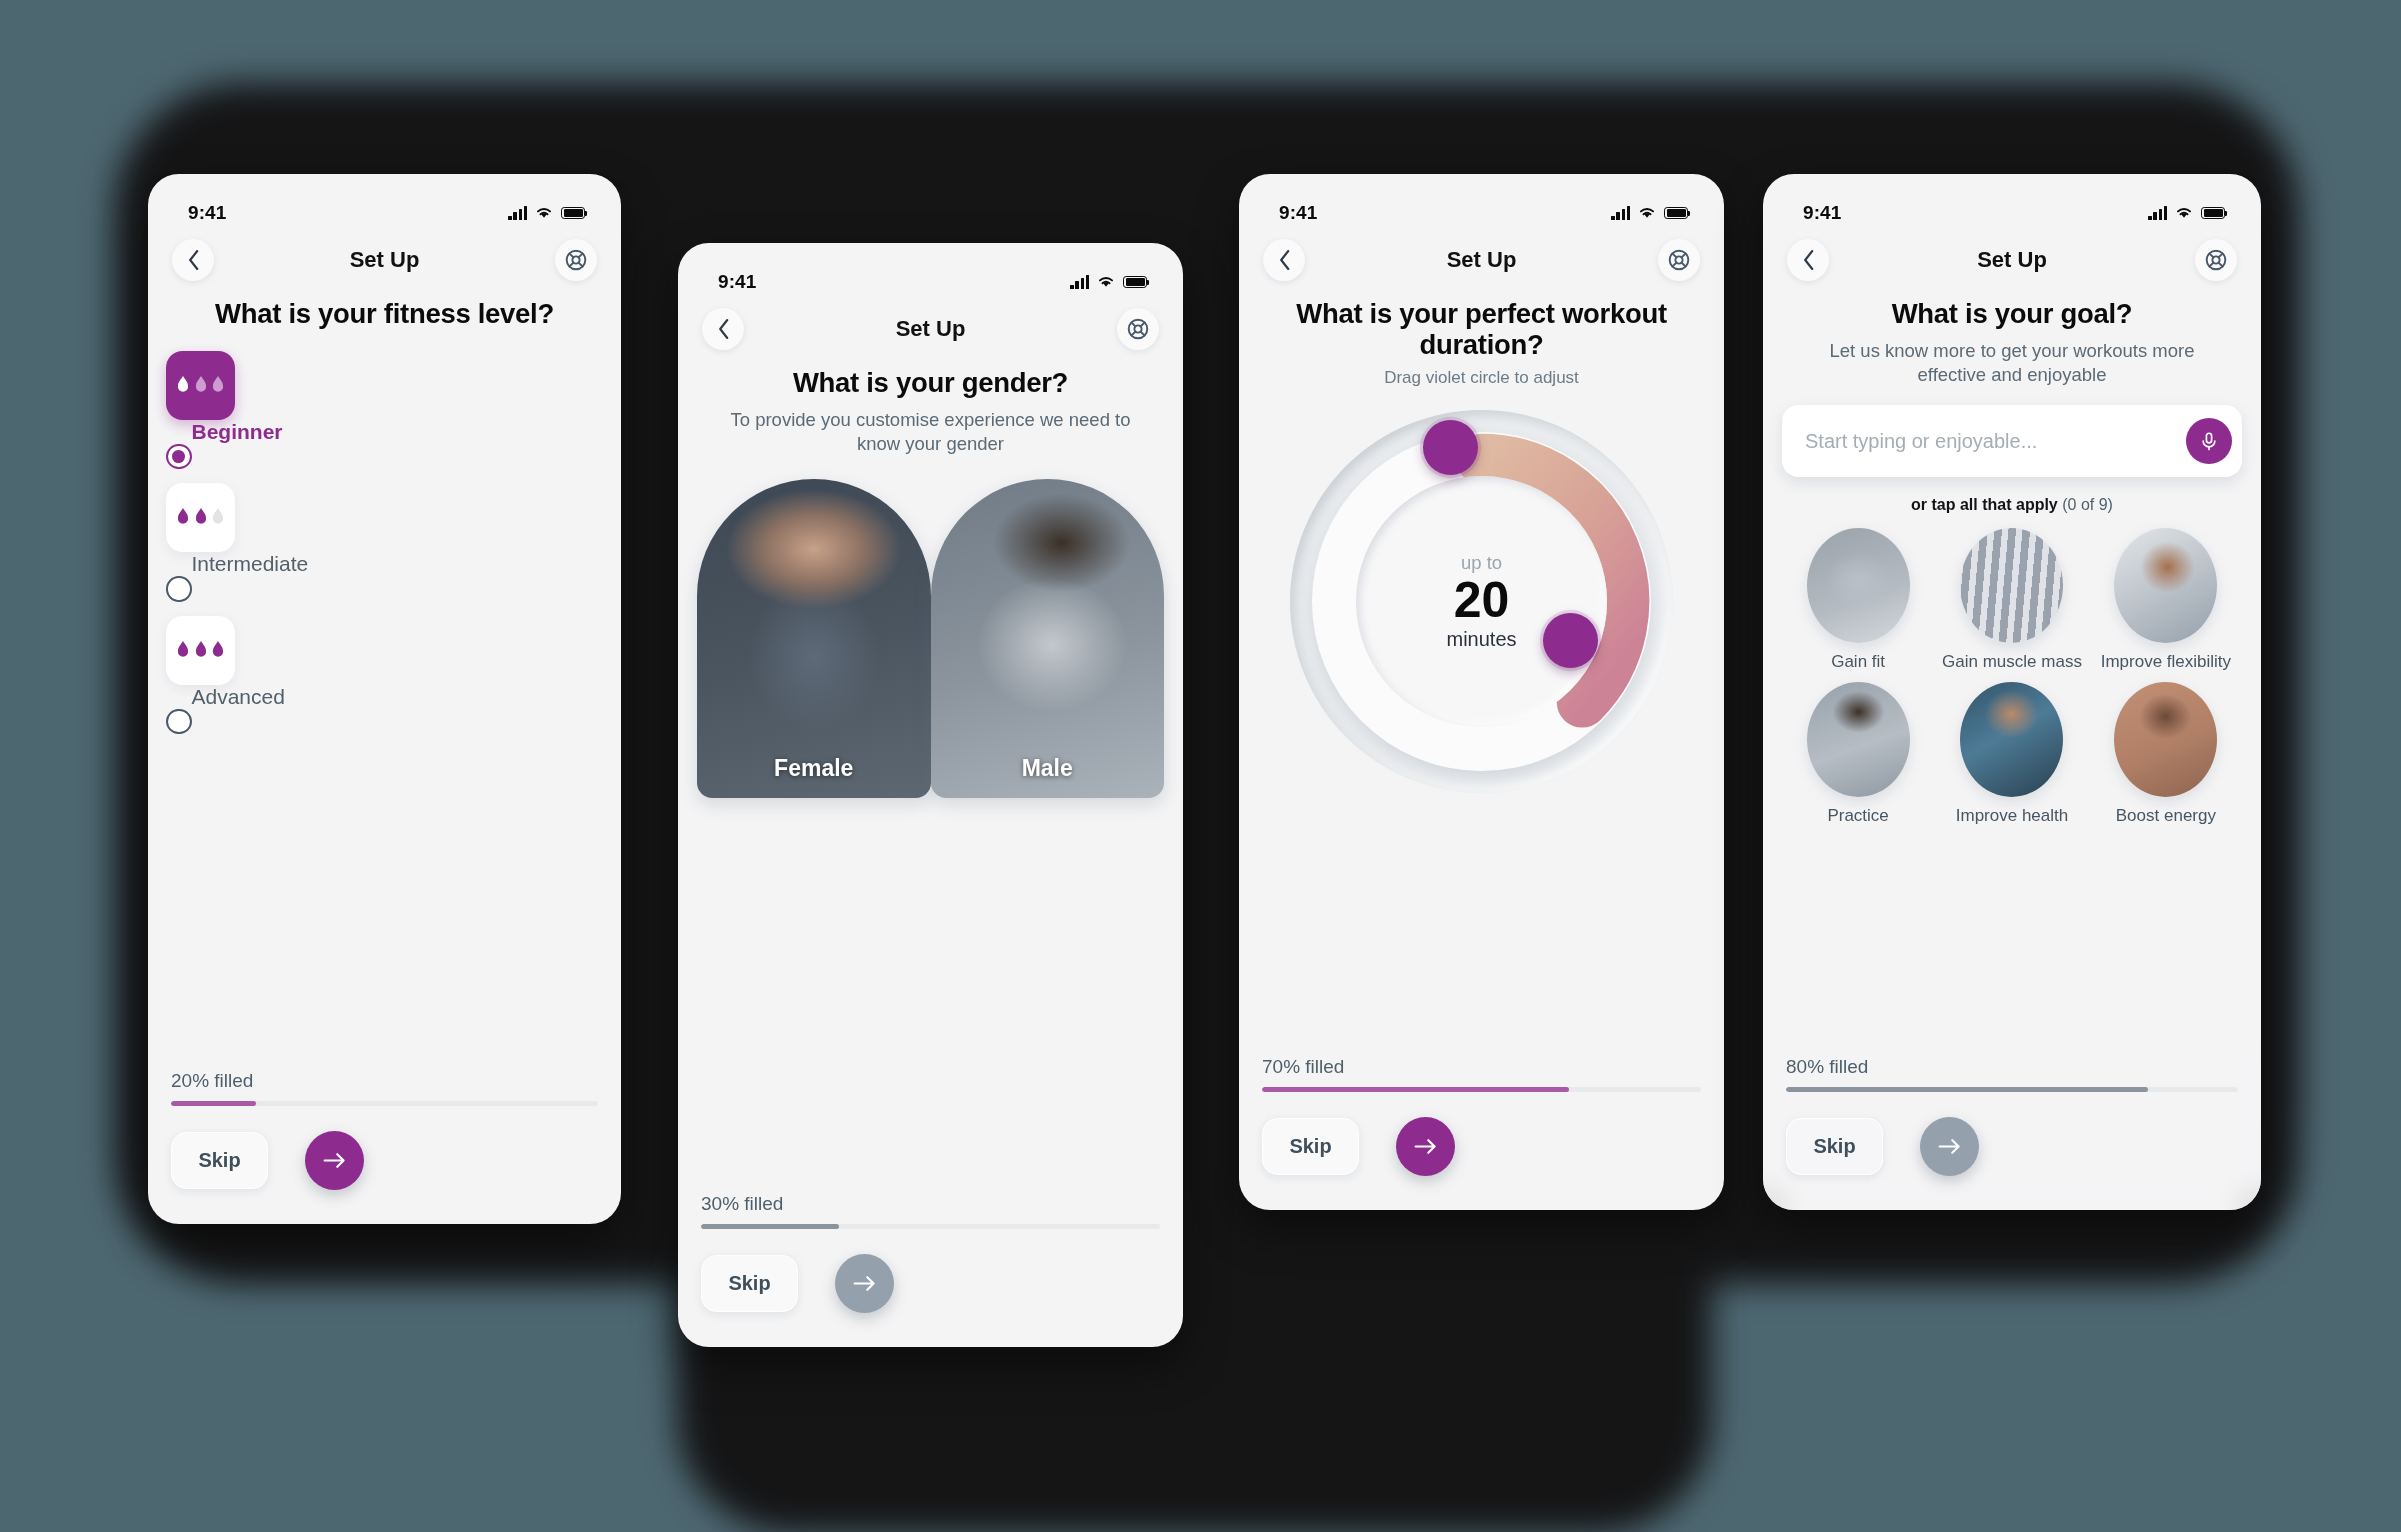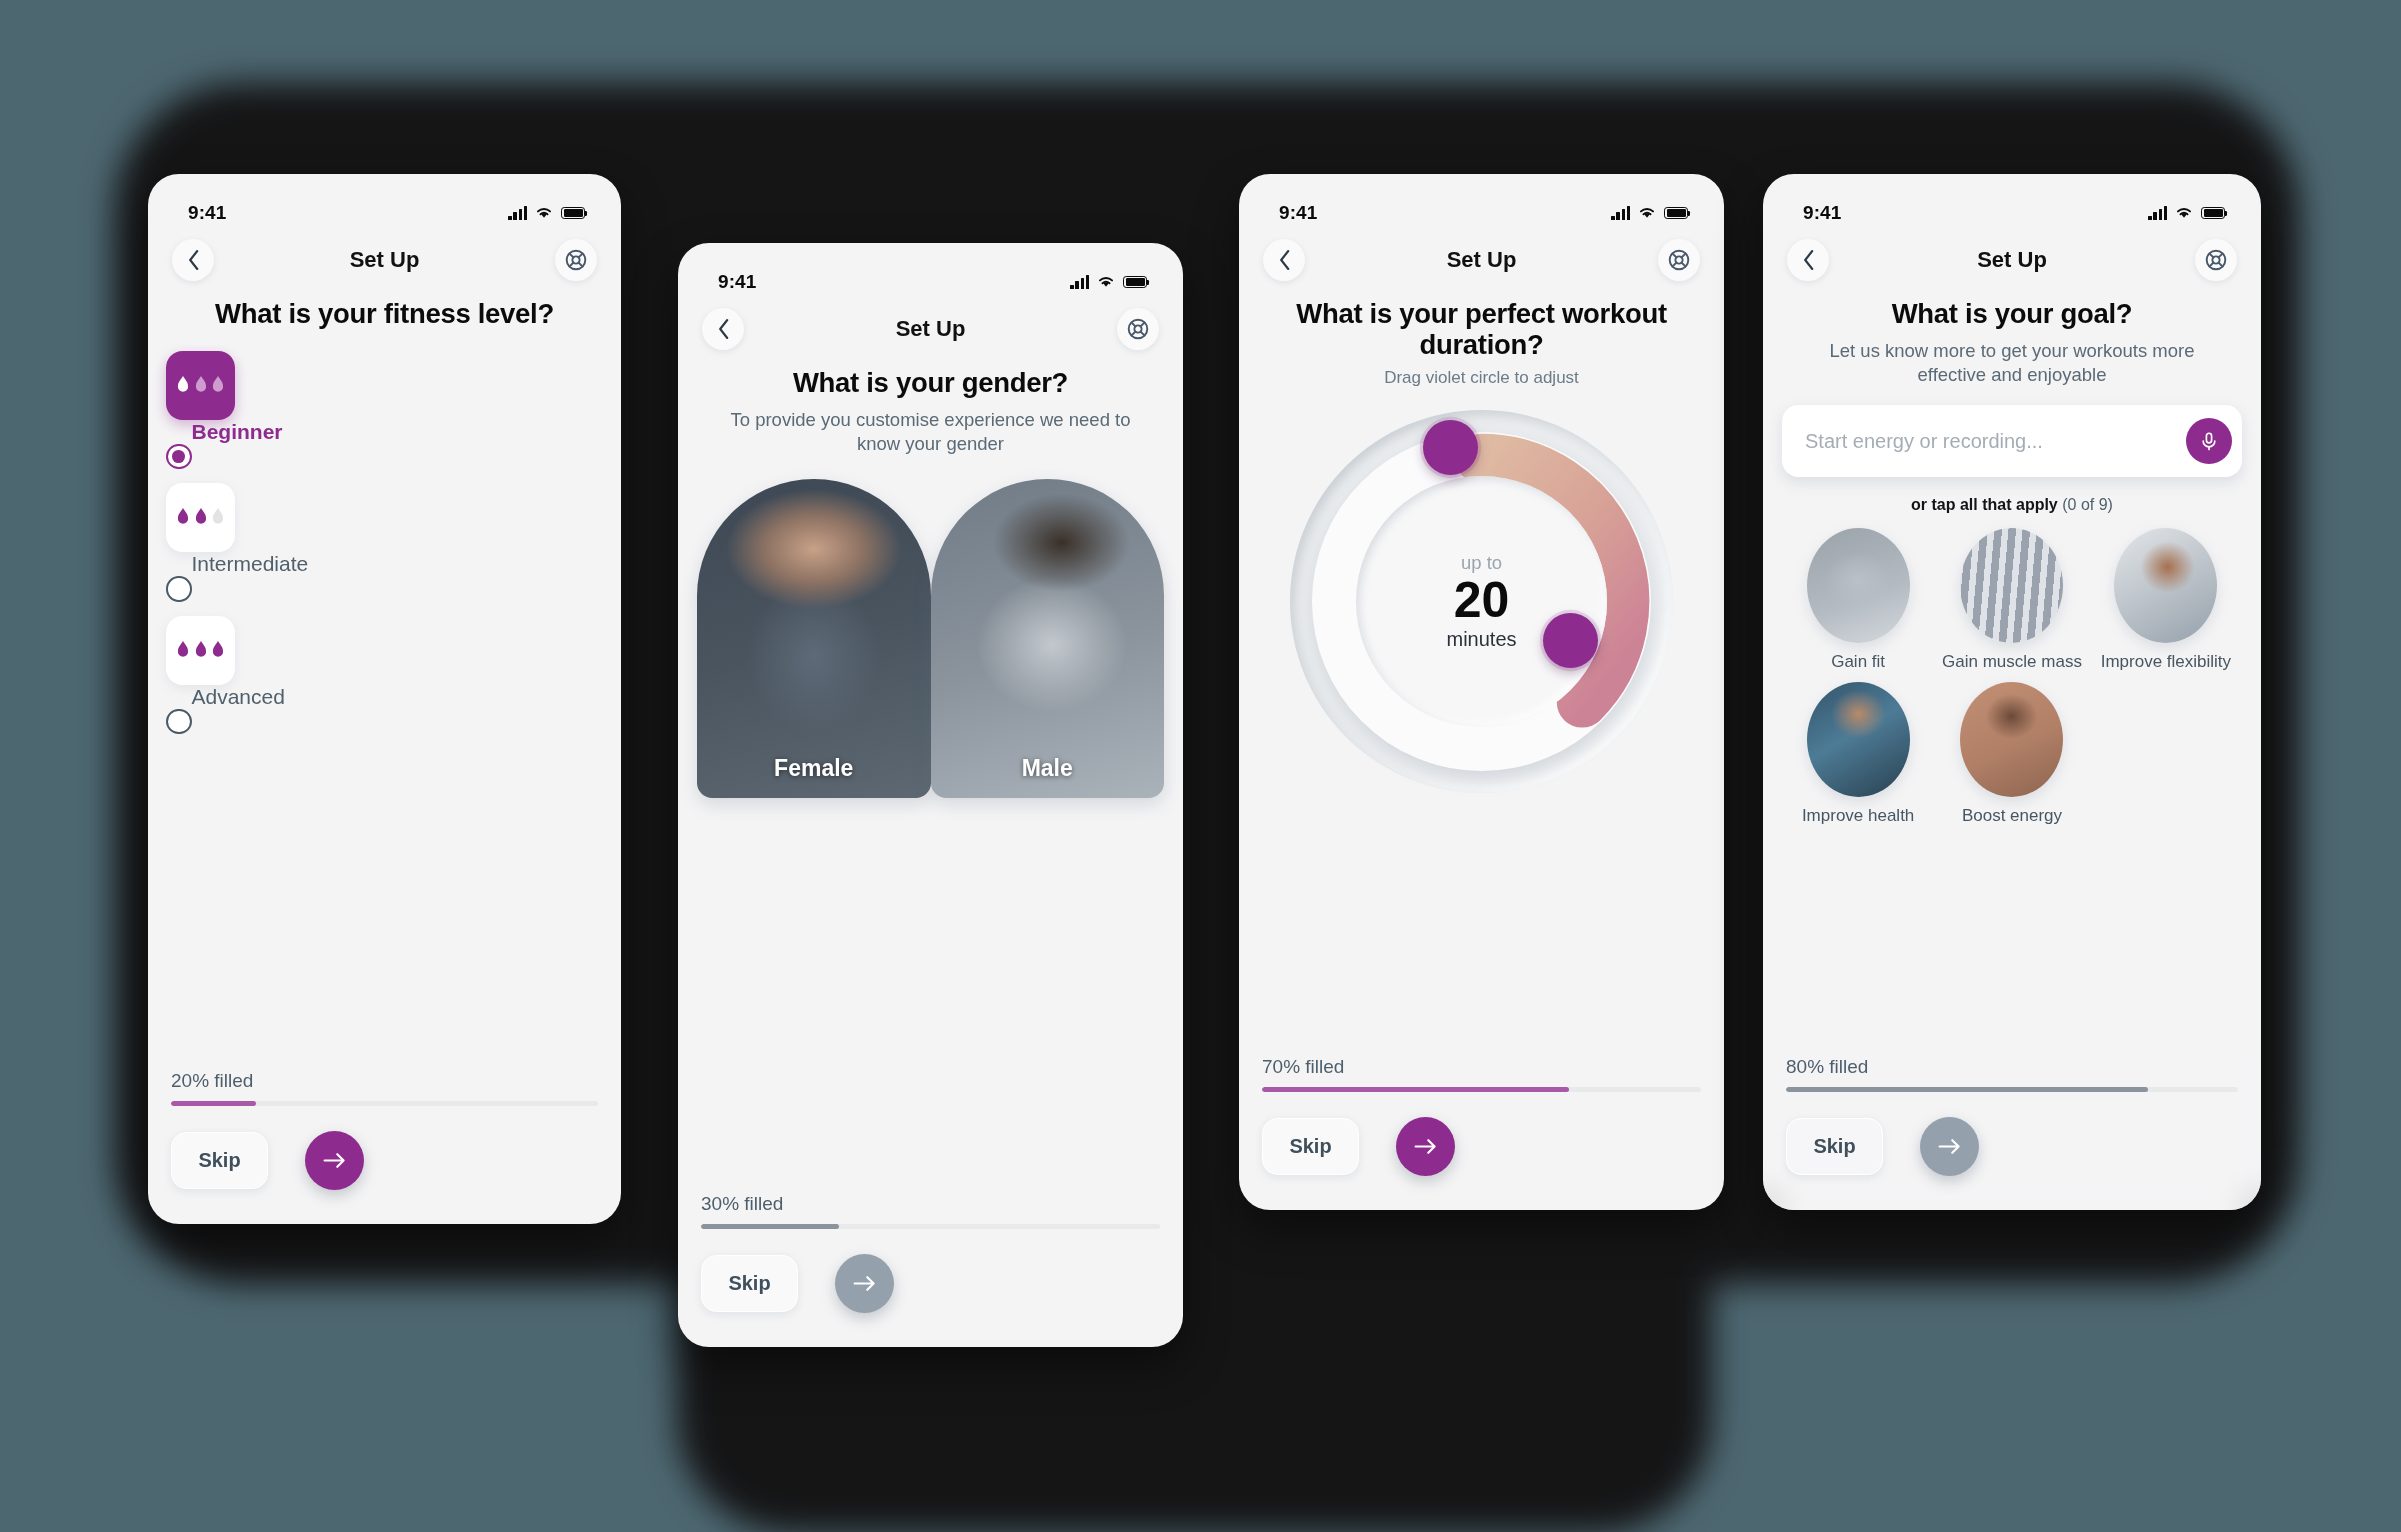--- a/index.html
+++ b/index.html
@@ -472,21 +472,21 @@
             <circle cx="20" cy="20" r="15.5" stroke="#49586a" stroke-width="3.2" fill="none"></circle>
             <circle cx="20" cy="20" r="6" stroke="#49586a" stroke-width="3.2" fill="none"></circle>
             <path d="M9.3 9.3l6.6 6.6M30.7 9.3l-6.6 6.6M9.3 30.7l6.6-6.6M30.7 30.7l-6.6-6.6" stroke="#49586a" stroke-width="3.2" stroke-linecap="round"></path>
           </svg>
     </div>
   </div>
   <div class="h1">What is your goal?</div>
   <div class="sub">Let us know more to get your workouts more effective and enjoyable</div>
 
   <div class="searchbar">
-    <div class="ph" style="background:none">Start energy or recording...</div>
+    <div class="ph" style="background:none">Start typing or enjoyable...</div>
     <div class="micbtn">
       <svg width="22" height="22" viewBox="0 0 34 34">
         <rect x="13" y="5" width="8" height="15" rx="4" stroke="#fff" stroke-width="2.6" fill="none"></rect>
         <path d="M8 17a9 9 0 0018 0" stroke="#fff" stroke-width="2.6" fill="none" stroke-linecap="round"></path>
         <path d="M17 26v4" stroke="#fff" stroke-width="2.6" stroke-linecap="round"></path>
       </svg>
     </div>
   </div>
 
   <div class="taphint">
@@ -508,20 +508,26 @@
       <div class="gl">Gain muscle mass</div>
     </div>
     <div class="goal">
       <div class="av">
             <div class="ph g3"></div>
           </div>
       <div class="gl">Improve flexibility</div>
     </div>
     <div class="goal">
       <div class="av">
+            <div class="ph g4"></div>
+          </div>
+      <div class="gl">Practice</div>
+    </div>
+    <div class="goal">
+      <div class="av">
             <div class="ph g5"></div>
           </div>
       <div class="gl">Improve health</div>
     </div>
     <div class="goal">
       <div class="av">
             <div class="ph g6"></div>
           </div>
       <div class="gl">Boost energy</div>
     </div>

